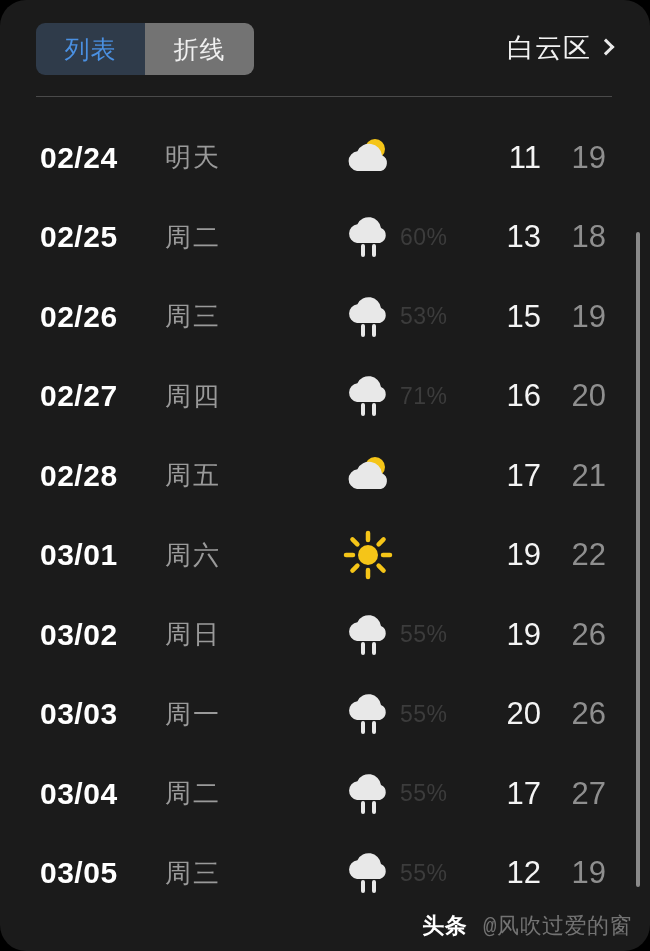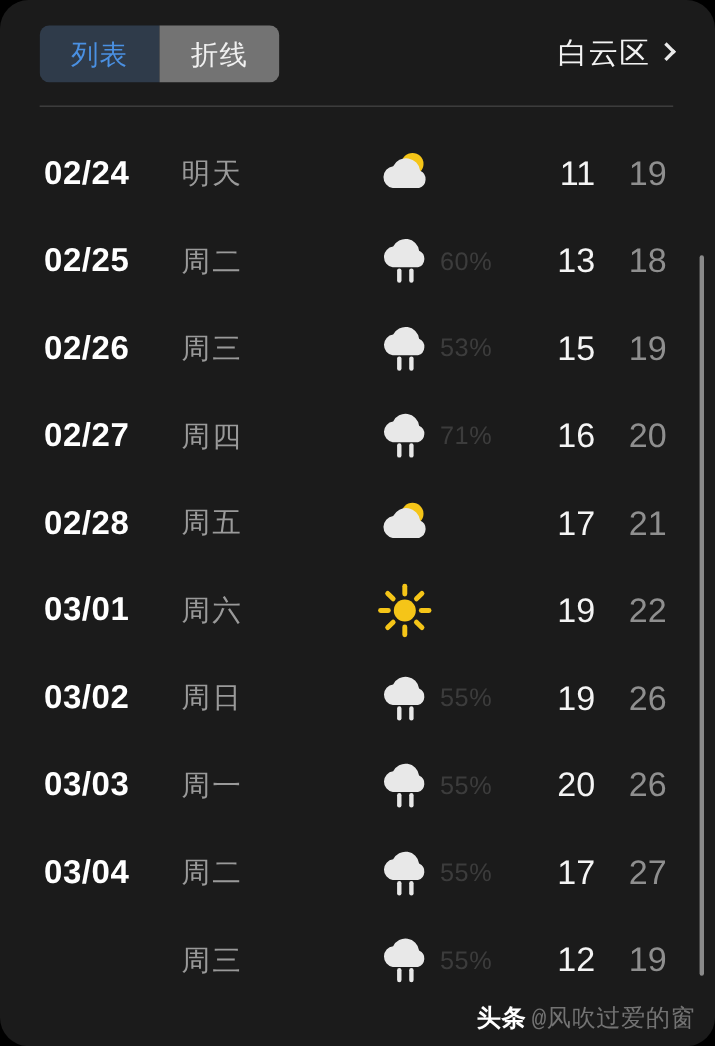--- a/index.html
+++ b/index.html
@@ -101,21 +101,21 @@
   #scrollbar {
     position:absolute; right:10px; top:232px;
     width:4px; height:655px;
     background:#8a8a8a;
     border-radius:2px;
   }
 
   
   #watermark {
     position:absolute; right:18px; bottom:10px;
-    display:flex; align-items:flex-start; gap:5px;
+    display:flex; align-items:flex-start; gap:16px;
     font-size:22px; letter-spacing:0.5px;
   }
   #wm-brand { color:#ffffff; font-weight:bold; }
   #wm-user { color:#737373;font-family:Liberation Mono, monospace; }
 </style>
 </head>
 <body>
 
 <div id="screen">
 
@@ -263,20 +263,21 @@
             <path d="M15 32 a9.5 9.5 0 0 1 0.4 -18.8 a12.5 12.5 0 0 1 23.6 3.8 a8 8 0 0 1 -1 15 z" fill="#e8e8e8"></path>
             <line x1="21" y1="35" x2="21" y2="44" stroke="#e8e8e8" stroke-width="4" stroke-linecap="round"></line>
             <line x1="32" y1="35" x2="32" y2="44" stroke="#e8e8e8" stroke-width="4" stroke-linecap="round"></line>
           </svg>
         </span>
         <span class="pop">55%</span>
         <span class="tlow">17</span>
         <span class="thigh">27</span>
       </div>
       <div class="row">
+        <span class="date">03/05</span>
         <span class="weekday">周三</span>
         <span class="icon-wrap">
           <svg class="ico" width="52" height="52" viewBox="0 0 52 52">
             <path d="M15 32 a9.5 9.5 0 0 1 0.4 -18.8 a12.5 12.5 0 0 1 23.6 3.8 a8 8 0 0 1 -1 15 z" fill="#e8e8e8"></path>
             <line x1="21" y1="35" x2="21" y2="44" stroke="#e8e8e8" stroke-width="4" stroke-linecap="round"></line>
             <line x1="32" y1="35" x2="32" y2="44" stroke="#e8e8e8" stroke-width="4" stroke-linecap="round"></line>
           </svg>
         </span>
         <span class="pop">55%</span>
         <span class="tlow">12</span>

